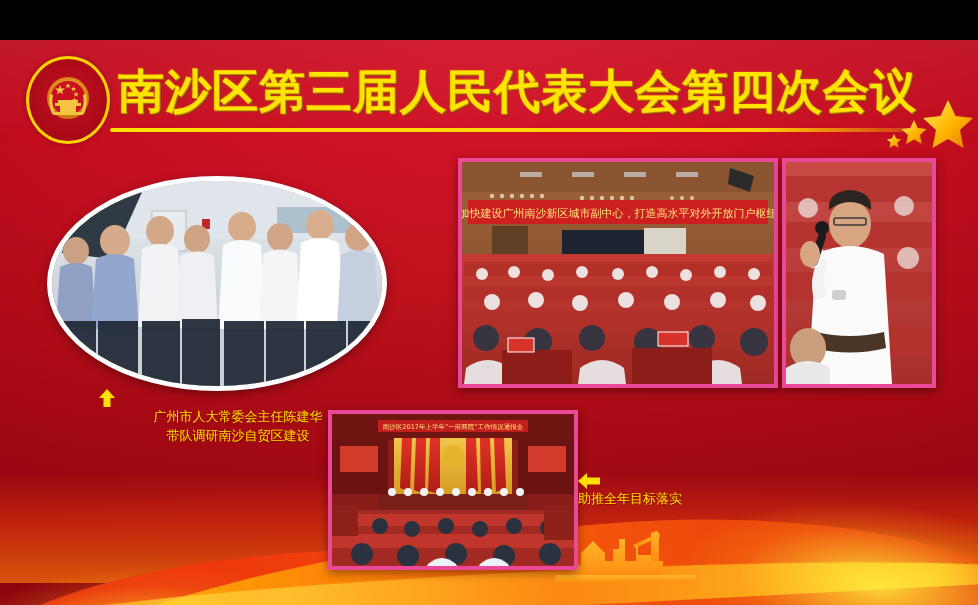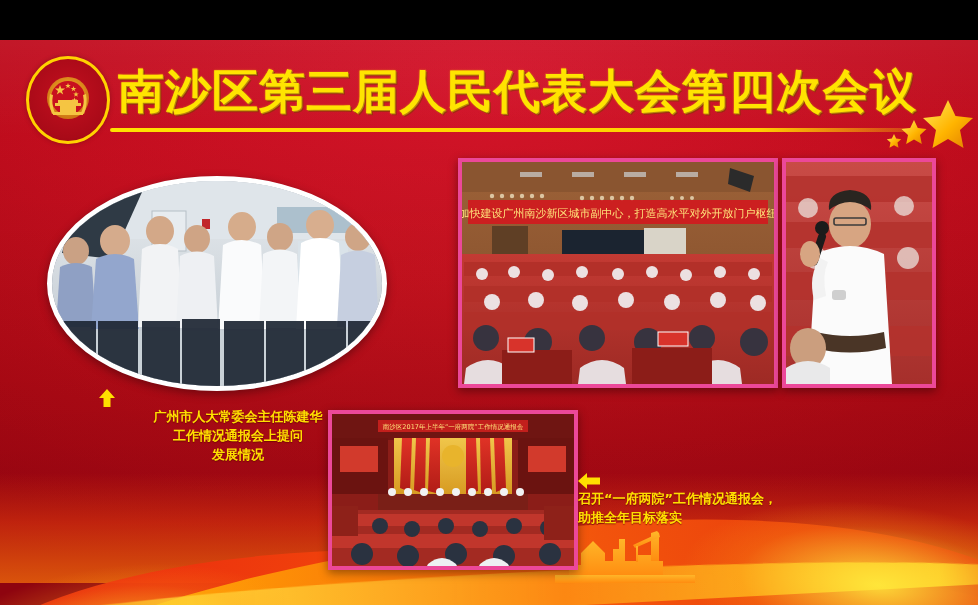--- a/index.html
+++ b/index.html
@@ -167,21 +167,21 @@
   .photo-conf     { left: 458px; top: 118px; width: 312px; height: 222px; }
   .photo-speaker  { left: 782px; top: 118px; width: 146px; height: 222px; }
   .photo-hall     { left: 328px; top: 370px; width: 242px; height: 152px; }
 
   .ph { position: absolute; inset: 0; }
 
   
   .caption {
     position: absolute;
     color: #ffe000;
-    font-weight: 700;
+    font-weight: 400;
     font-size: 13px;
     line-height: 19px;
     text-shadow: 0 1px 1px rgba(90,0,0,.6);
   }
   .caption .arrow {
     position: absolute;
     width: 18px; height: 18px;
   }
   .cap-1 { left: 88px; top: 348px; width: 300px; text-align: center; }
   .cap-1 .lines { padding-left: 12px; }
@@ -520,29 +520,27 @@
       <rect x="212" y="92" width="30" height="34" fill="#8e2119"></rect>
     </svg>
   </div>
 
   <div class="caption cap-1">
     <svg class="arrow" style="left:10px; top:1px;" viewBox="0 0 18 18">
       <polygon fill="#ffe000" points="9,0 17,9 12.5,9 12.5,18 5.5,18 5.5,9 1,9"></polygon>
     </svg>
     <span class="lines">
       <span class="line">广州市人大常委会主任陈建华</span>
-      <span class="line">工作情况通报会上提问</span>
-      <span class="line">发展情况</span>
+      <span class="line">带队调研南沙自贸区建设</span>
     </span>
   </div>
 
 
   <div class="caption cap-3">
     <svg class="arrow" style="left:0px; top:2px; width:22px; height:18px;" viewBox="0 0 22 18">
       <polygon fill="#ffe000" points="0,9 9,1 9,5.5 22,5.5 22,12.5 9,12.5 9,17"></polygon>
     </svg>
     <span class="lines">
-      <span class="line">召开“一府两院”工作情况通报会，</span>
       <span class="line">助推全年目标落实</span>
     </span>
   </div>
 
 </div>
 
 </body></html>

